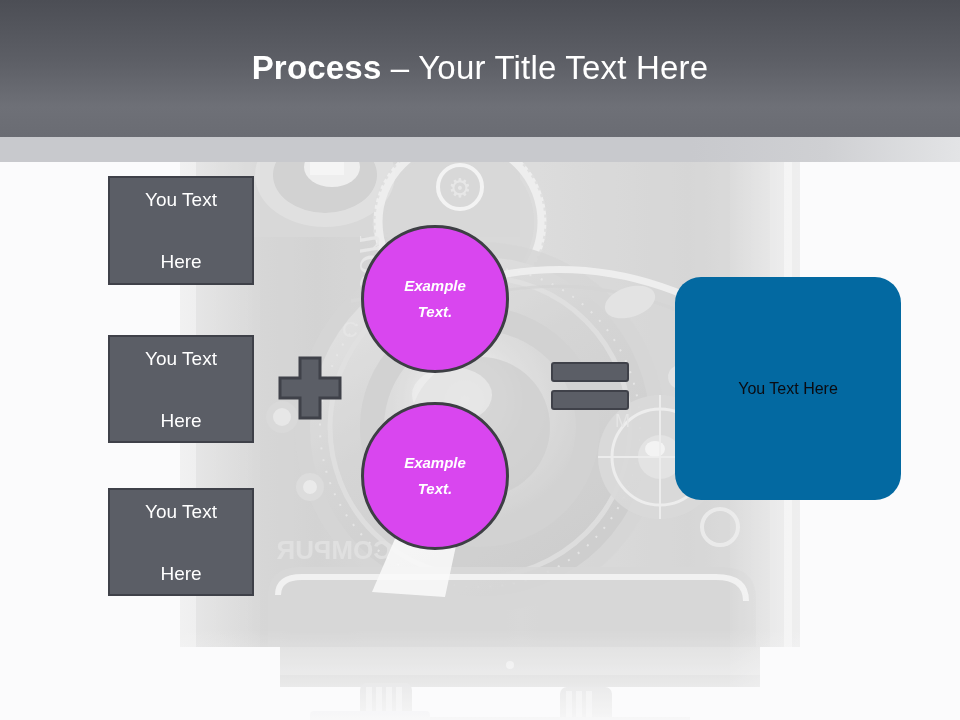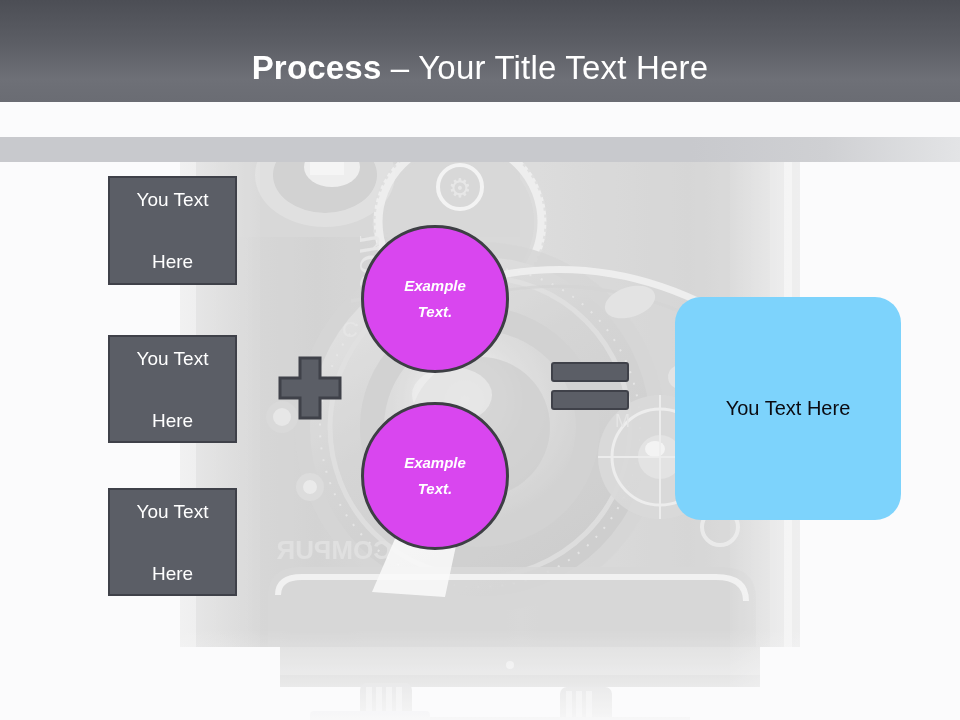--- a/index.html
+++ b/index.html
@@ -53,21 +53,21 @@
     position: absolute;
     left: 0; top: 0; width: 100%; height: 100%;
     background: rgba(252,252,253,0.30);
     z-index: 7;
   }
 
   
   .titlebar {
     position: absolute;
     left: 0; top: 0;
-    width: 960px; height: 102px;
+    width: 960px; height: 137px;
     background: linear-gradient(to bottom, #4c4e55 0%, #5d5f66 45%, #6e7077 78%, #6a6c73 100%);
     z-index: 20;
   }
   .title-text {
     position: absolute;
     left: 0; top: 48px;
     width: 960px;
     text-align: center;
     color: #ffffff;
     font-size: 33px;
@@ -82,21 +82,21 @@
     position: absolute;
     left: 0; top: 137px;
     width: 960px; height: 25px;
     background: linear-gradient(to right, #c8c9cd 0%, #c8c9cd 72%, #cfd0d3 86%, #e3e4e6 100%);
     z-index: 19;
   }
 
   
   .txtbox {
     position: absolute;
-    width: 129px;
+    width: 146px;
     background: #5b5e66;
     border: 2px solid #3f4149;
     box-sizing: border-box;
     color: #ffffff;
     font-size: 19px;
     line-height: 31px;
     text-align: center;
     display: flex;
     align-items: center;
     justify-content: center;
@@ -155,29 +155,28 @@
     box-sizing: border-box;
   }
   #eq-bar-top { top: 0px; }
   #eq-bar-bottom { top: 28px; }
 
   
   #result-box {
     position: absolute;
     left: 675px; top: 277px;
     width: 226px; height: 223px;
-    background: #7dd3fc;
+    background: #0369a1;
     border-radius: 26px;
     display: flex;
     align-items: center;
     justify-content: center;
     color: #0b0b11;
-    font-size: 20px;
-    z-index: 30;
-    margin-top: 20px;
+    font-size: 16px;
+    z-index: 30;
   }
 </style>
 </head>
 <body>
 
 <div id="slide">
 
   <div class="bg-photo-wrap">
     <svg class="bg-photo" viewBox="0 0 670 600" preserveAspectRatio="none">
       <defs>

